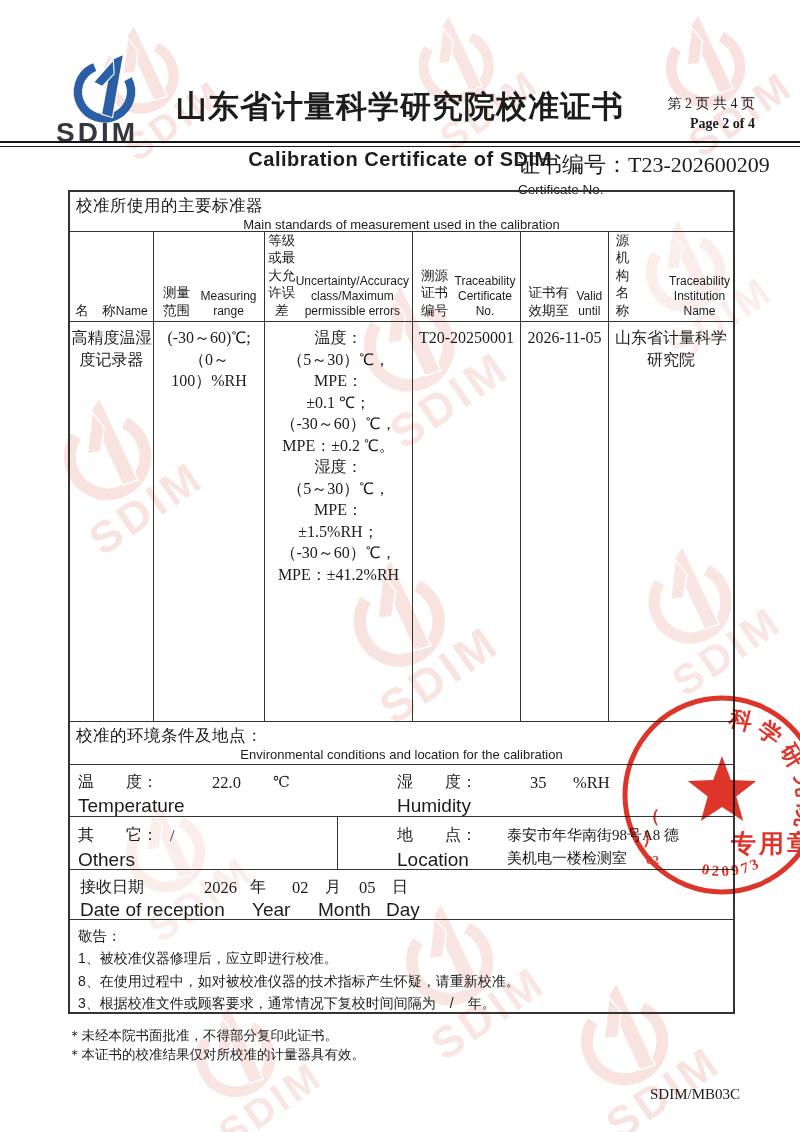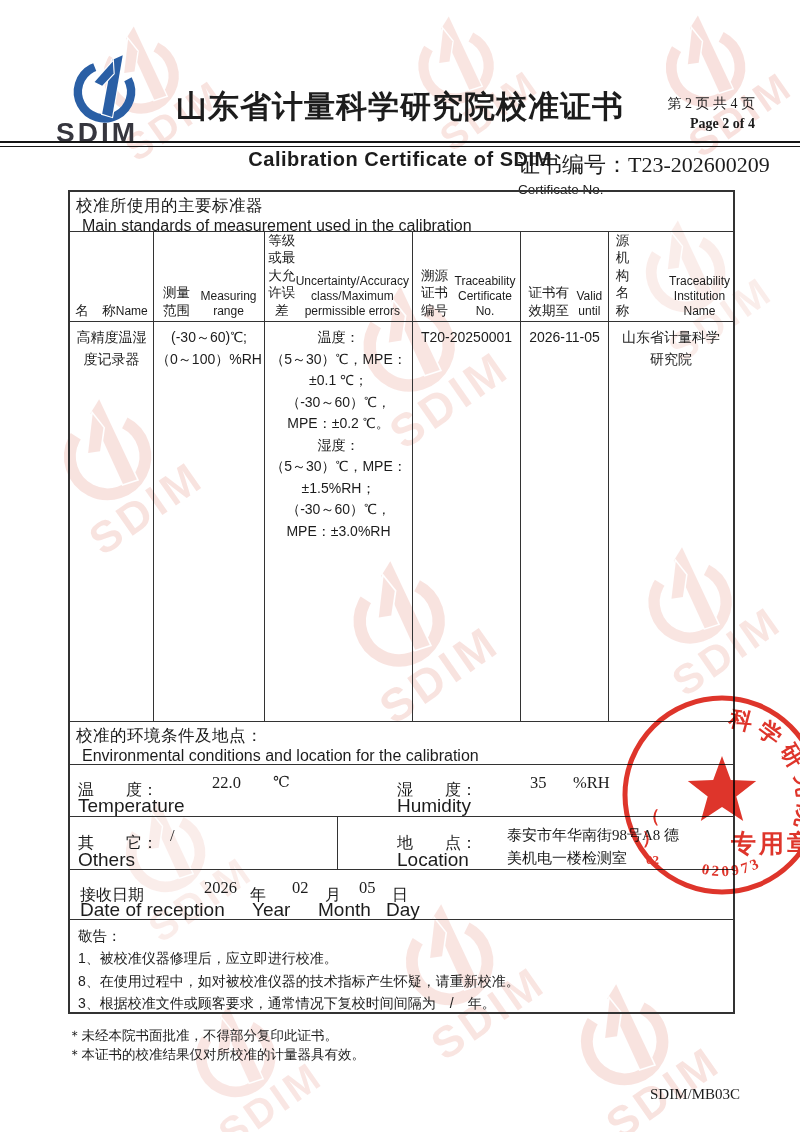--- a/index.html
+++ b/index.html
@@ -23,29 +23,29 @@
             font-family:"Liberation Serif","DejaVu Serif",serif;font-size:14px;line-height:20px;}
   .dbl-rule{left:0;top:141px;width:800px;height:3px;border-top:2.5px solid #161616;border-bottom:1.2px solid #161616;}
   .certno{left:518px;top:150px;}
   .certno-cn{font-family:"Liberation Serif","DejaVu Serif",serif;font-size:22px;}
   .certno-en{font-size:13.5px;margin-top:2px;}
   
   .mtable{left:68px;top:190px;width:667px;height:824px;border:2px solid #333;box-sizing:border-box;background:transparent;}
   .sect{box-sizing:border-box;border-bottom:1px solid #333;position:relative;}
   .sect:last-child{border-bottom:none;}
   .sec-title-cn{font-size:16.5px;letter-spacing:.5px;padding:3px 6px 0 6px;}
-  .sec-title-en{font-size:16px;padding:0 12px;}
+  .sec-title-en{font-size:13px;padding:0 12px;text-align:center;}
   .grid{display:grid;grid-template-columns:84px 111px 148px 108px 88px 1fr;}
   .gcell{box-sizing:border-box;border-right:1px solid #333;text-align:center;overflow:hidden;}
   .gcell:last-child{border-right:none;gap:36px;}
   .hcell{display:flex;flex-direction:row;justify-content:center;align-items:flex-end;padding:2px 3px;}
   .hcn{font-size:13.5px;line-height:17.5px;}
   .hen{font-size:12px;line-height:15px;}
-  .bcell{padding-top:5px;font-family:Liberation Sans, sans-serif;font-size:14px;line-height:21.5px;}
-  .lbl{font-size:16px;position:absolute;white-space:nowrap;margin-top:8px;}
+  .bcell{padding-top:5px;font-family:Liberation Serif, serif;font-size:16px;line-height:21.5px;}
+  .lbl{font-size:16px;position:absolute;white-space:nowrap;}
   .val{font-family:"Liberation Serif","DejaVu Serif",serif;font-size:16.5px;position:absolute;white-space:nowrap;}
   .en{font-size:19px;position:absolute;white-space:nowrap;}
   .vline{position:absolute;top:0;bottom:0;width:1px;background:#333;}
   .addr{position:absolute;left:437px;top:7px;width:228px;text-align:left;
         font-family:"Liberation Serif","DejaVu Serif",serif;font-size:15px;line-height:23px;}
   .notice{padding:5px 8px;}
   .notice-title{font-size:14.5px;line-height:22px;}
   .notice-item{font-size:14px;line-height:22.5px;}
   
   .footnotes{left:68px;top:1026px;font-family:"Liberation Serif","DejaVu Serif",serif;font-size:13.5px;line-height:19px;}
@@ -208,21 +208,21 @@
       <div class="gcell bcell">
         <div>温度：</div>
         <div>（5～30）℃，MPE：</div>
         <div>±0.1 ℃；</div>
         <div>（-30～60）℃，</div>
         <div>MPE：±0.2 ℃。</div>
         <div>湿度：</div>
         <div>（5～30）℃，MPE：</div>
         <div>±1.5%RH；</div>
         <div>（-30～60）℃，</div>
-        <div>MPE：±3.0%RH</div>
+        <div>MPE：±41.2%RH</div>
       </div>
       <div class="gcell bcell">T20-20250001</div>
       <div class="gcell bcell">2026-11-05</div>
       <div class="gcell bcell">
         <div>山东省计量科学</div>
         <div>研究院</div>
       </div>
     </div>
 
     <div class="sect" style="height:43px">

